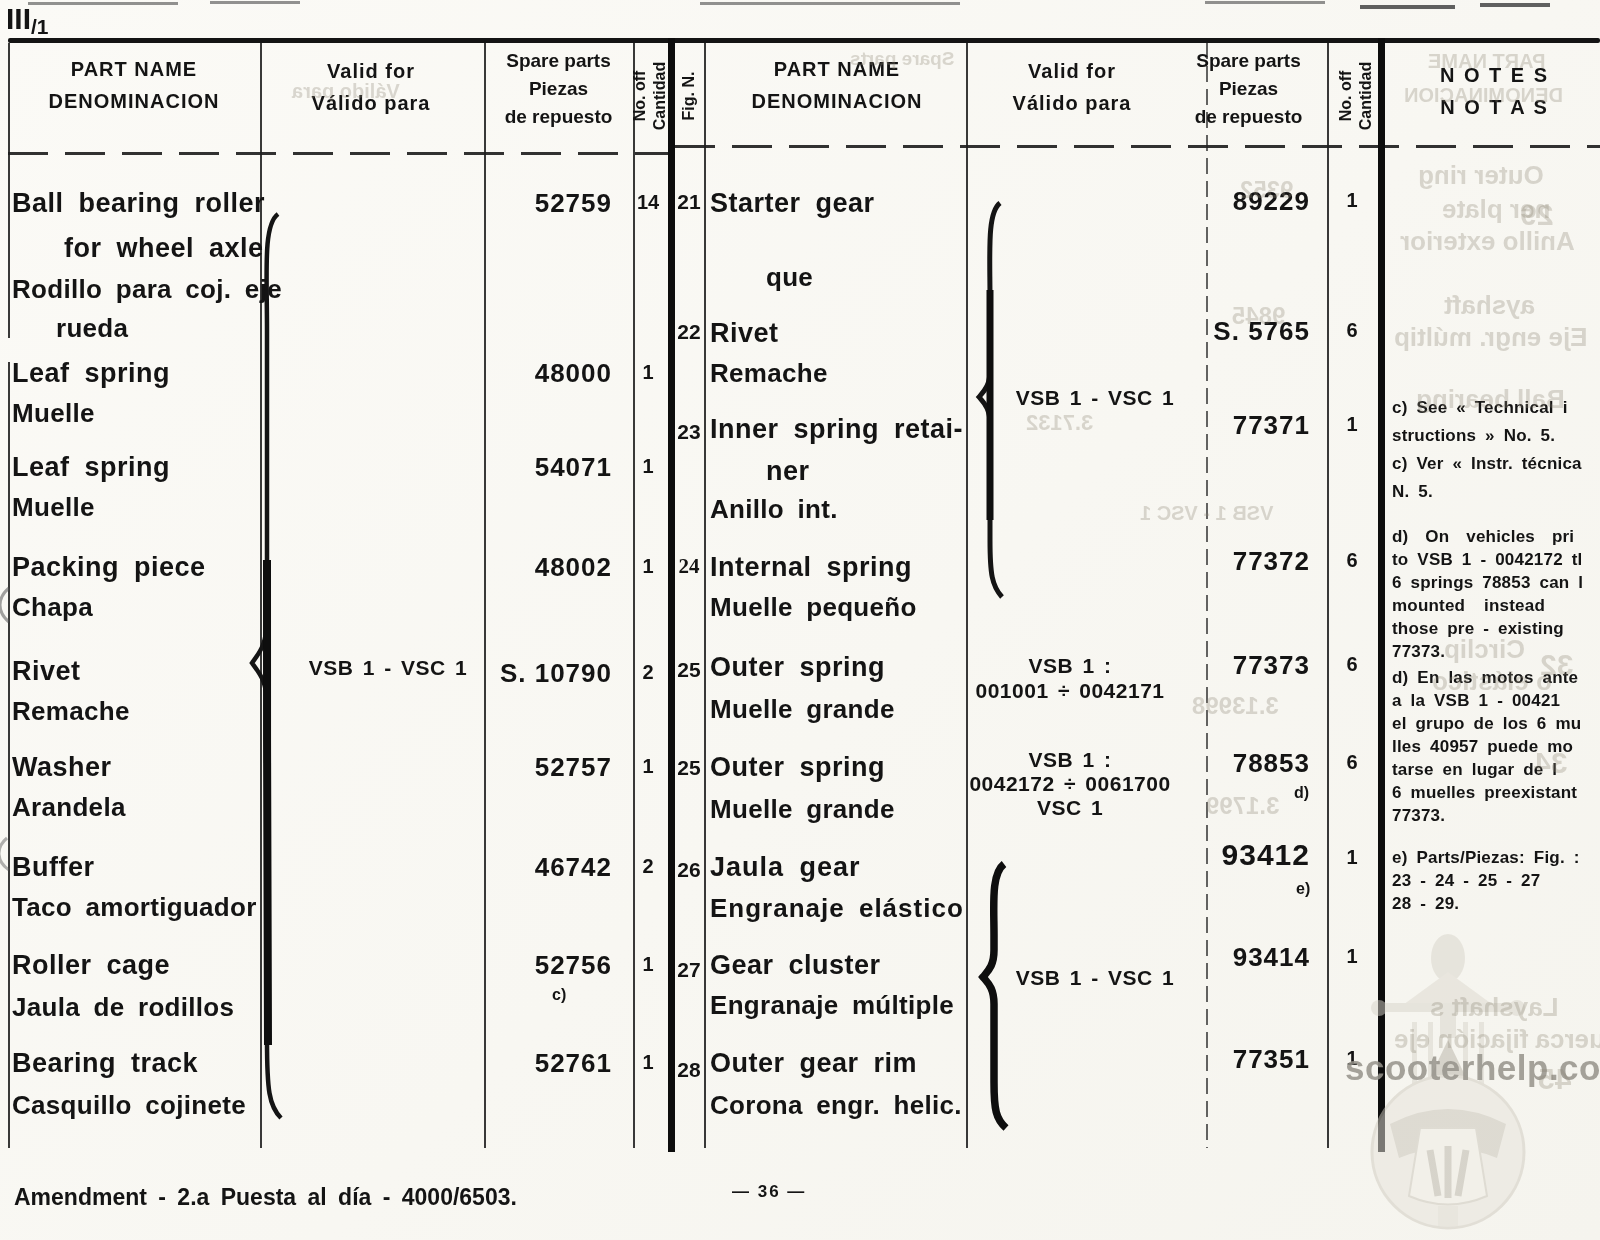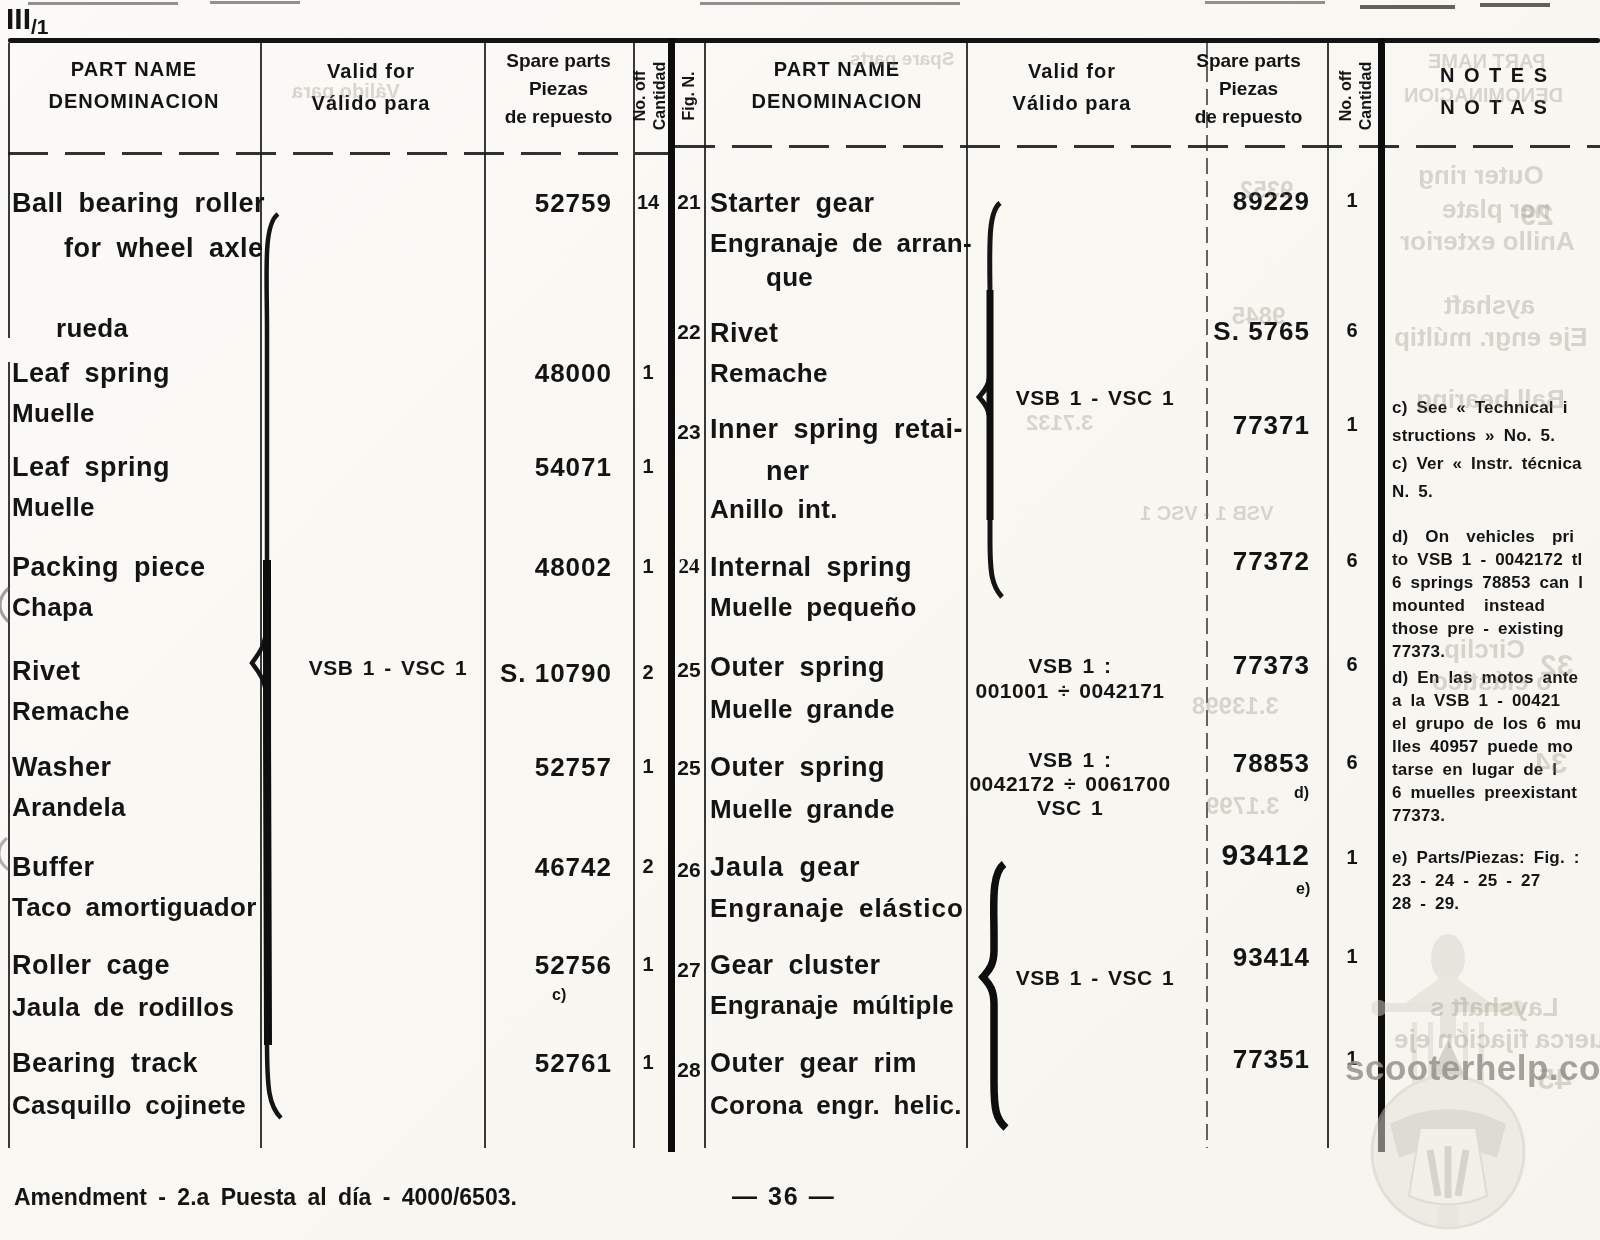--- a/index.html
+++ b/index.html
@@ -83,20 +83,21 @@
   <div class="t hdr3" style="left:1178px;top:106px;width:141px;">de repuesto</div>
   <div class="rot" style="left:1312px;top:75px;width:90px;height:42px;">
     <div>No. off</div>
     <div>Cantidad</div>
   </div>
   <div class="t hdr" style="left:1392px;top:64px;width:205px;letter-spacing:2px;">N O T E S</div>
   <div class="t hdr" style="left:1392px;top:96px;width:205px;letter-spacing:2px;">N O T A S</div>
 
   <div class="t nm" style="left:12px;top:188px;">Ball bearing roller</div>
   <div class="t nm" style="left:64px;top:233px;">for wheel axle</div>
+  <div class="t es" style="left:12px;top:274px;">Rodillo para coj. eje</div>
   <div class="t es" style="left:56px;top:313px;">rueda</div>
   <div class="t num" style="left:392px;top:188px;">52759</div>
   <div class="t qty" style="left:628px;top:191px;">14</div>
 
   <div class="t nm" style="left:12px;top:358px;">Leaf spring</div>
   <div class="t es" style="left:12px;top:398px;">Muelle</div>
   <div class="t num" style="left:392px;top:358px;">48000</div>
   <div class="t qty" style="left:628px;top:361px;">1</div>
 
   <div class="t nm" style="left:12px;top:452px;">Leaf spring</div>
@@ -131,21 +132,20 @@
   <div class="t mark" style="left:552px;top:986px;">c)</div>
   <div class="t qty" style="left:628px;top:953px;">1</div>
 
   <div class="t nm" style="left:12px;top:1048px;">Bearing track</div>
   <div class="t es" style="left:12px;top:1090px;">Casquillo cojinete</div>
   <div class="t num" style="left:392px;top:1048px;">52761</div>
   <div class="t qty" style="left:628px;top:1051px;">1</div>
 
   <div class="t fig" style="left:671px;top:190px;">21</div>
   <div class="t nm" style="left:710px;top:188px;">Starter gear</div>
-  <div class="t es" style="left:710px;top:228px;">Engranaje de arran-</div>
   <div class="t es" style="left:766px;top:262px;">que</div>
   <div class="t num" style="left:1090px;top:186px;">89229</div>
   <div class="t qty" style="left:1332px;top:189px;">1</div>
 
   <div class="t fig" style="left:671px;top:320px;">22</div>
   <div class="t nm" style="left:710px;top:318px;">Rivet</div>
   <div class="t es" style="left:710px;top:358px;">Remache</div>
   <div class="t num" style="left:1090px;top:316px;">S. 5765</div>
   <div class="t qty" style="left:1332px;top:319px;">6</div>
 
@@ -277,15 +277,15 @@
   <div class="ghost" style="left:1240px;top:176px;font-size:24px;">9352</div>
   <div class="ghost" style="left:1192px;top:692px;font-size:24px;">3.13998</div>
   <div class="ghost" style="left:1206px;top:792px;font-size:24px;">3.1799</div>
   <div class="ghost" style="left:1428px;top:50px;font-size:20px;">PART NAME</div>
   <div class="ghost" style="left:1404px;top:84px;font-size:20px;">DENOMINACION</div>
   <div class="ghost" style="left:850px;top:48px;font-size:19px;">Spare parts</div>
   <div class="ghost" style="left:292px;top:80px;font-size:20px;">Válido para</div>
   <div class="ghost" style="left:1140px;top:502px;font-size:20px;">VSB 1 - VSC 1</div>
 
   <div class="t" style="left:14px;top:1184px;font-size:23px;font-weight:bold;word-spacing:5px;text-align:center;">Amendment - 2.a Puesta al día - 4000/6503.</div>
-  <div class="t" style="left:732px;top:1182px;font-size:25px;font-weight:bold;letter-spacing:2px;">— 36 —</div>
+  <div class="t" style="left:732px;top:1182px;font-size:17px;font-weight:bold;letter-spacing:2px;">— 36 —</div>
 
 </div>
 
 </body></html>

